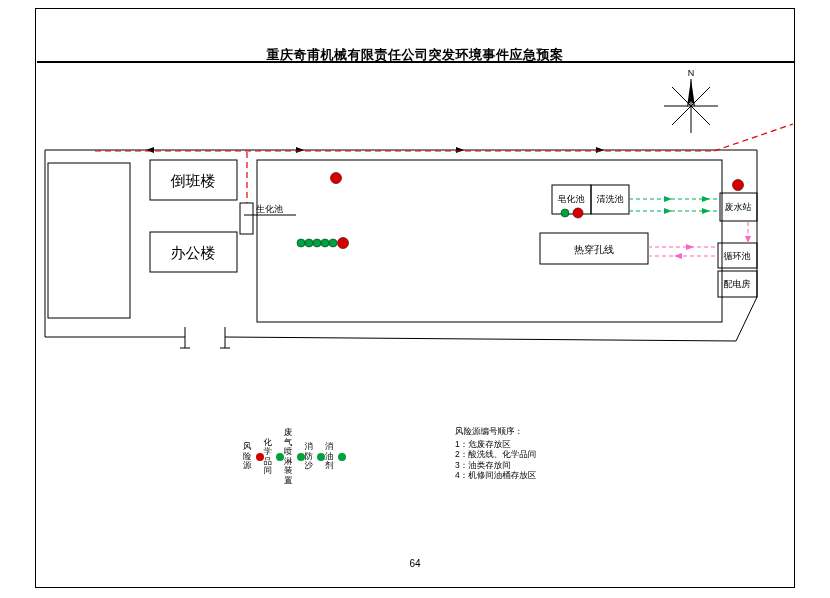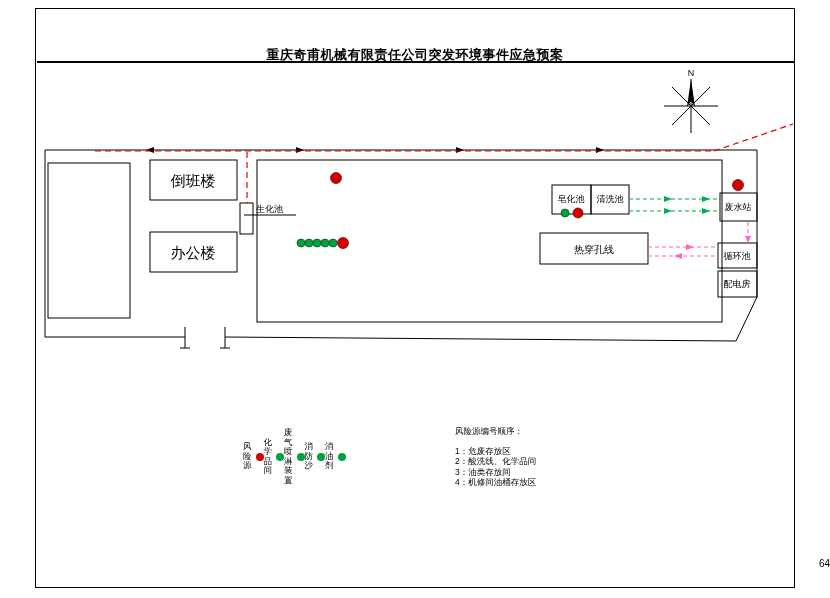--- a/index.html
+++ b/index.html
@@ -13,22 +13,22 @@
   .legend-col{position:absolute;display:flex;flex-direction:row}
   #lcol1{left:243px;top:428px;width:86px}
   #lcol2{left:330px;top:428px;width:50px}
   .lrow{display:flex;align-items:center;justify-content:flex-end;min-height:12px}
   .llabel{font-size:8.5px;text-align:right;line-height:9.5px}
   #lcol2 .llabel{width:36px}
   .ldot{width:8px;height:8px;border-radius:50%;margin-left:4px;flex:0 0 8px}
   .dred{background:var(--risk_red,#d40000)}
   .dgreen{background:var(--supply_green,#00a23f)}
   .notes{position:absolute;left:455px;top:426px;font-size:8.5px;line-height:10.5px}
-  .notes .ntitle{margin-bottom:9px}
-  .page-number{position:absolute;top:558px;left:0;width:100%;text-align:right;font-size:10px}
+  .notes .ntitle{margin-bottom:2px}
+  .page-number{position:absolute;top:558px;left:0;width:100%;text-align:center;font-size:10px}
   svg text{font-family:"Liberation Sans",sans-serif;fill:#000}
   .k{fill:none;stroke:#000;stroke-width:1}
   .lred{fill:none;stroke:var(--flow_red,#e60000);stroke-width:1.2;stroke-dasharray:6 4}
   .lgreen{fill:none;stroke:var(--flow_green,#00b050);stroke-width:1.1;stroke-dasharray:4 3}
   .lpink{fill:none;stroke:var(--flow_pink,#ff66c4);stroke-width:1.1;stroke-dasharray:4 3}
   .cred{fill:var(--risk_red,#d40000);stroke:#600000;stroke-width:.7}
   .cgreen{fill:var(--supply_green,#00a23f);stroke:#004d1d;stroke-width:.7}
   .ablk{fill:#000;stroke:none}
   .agrn{fill:var(--flow_green,#00b050);stroke:none}
   .apnk{fill:var(--flow_pink,#ff66c4);stroke:none}

